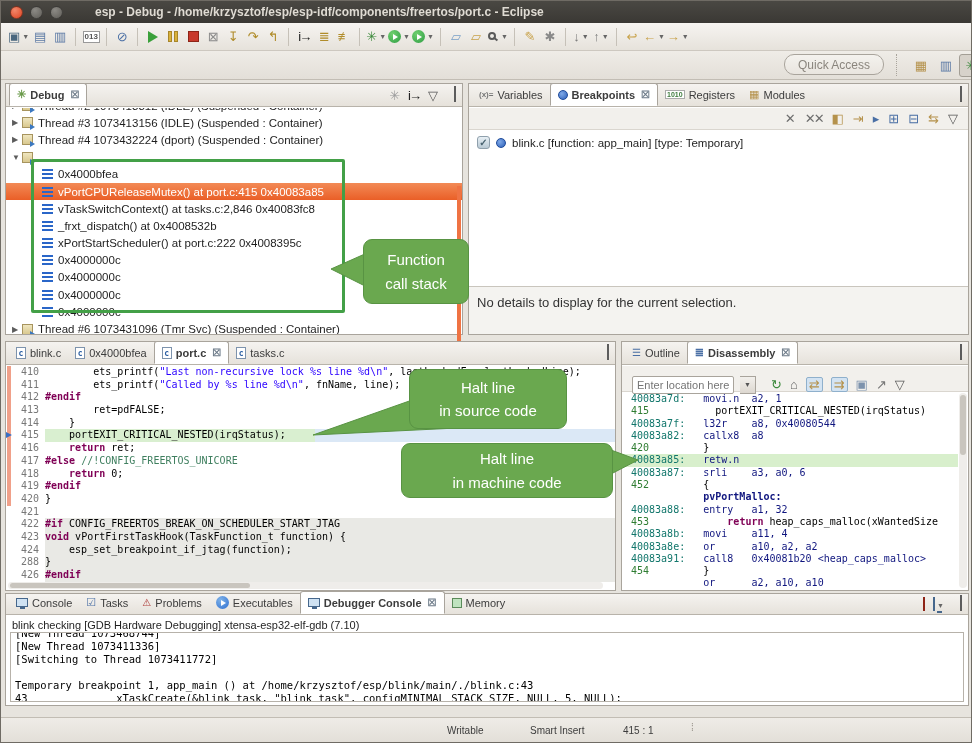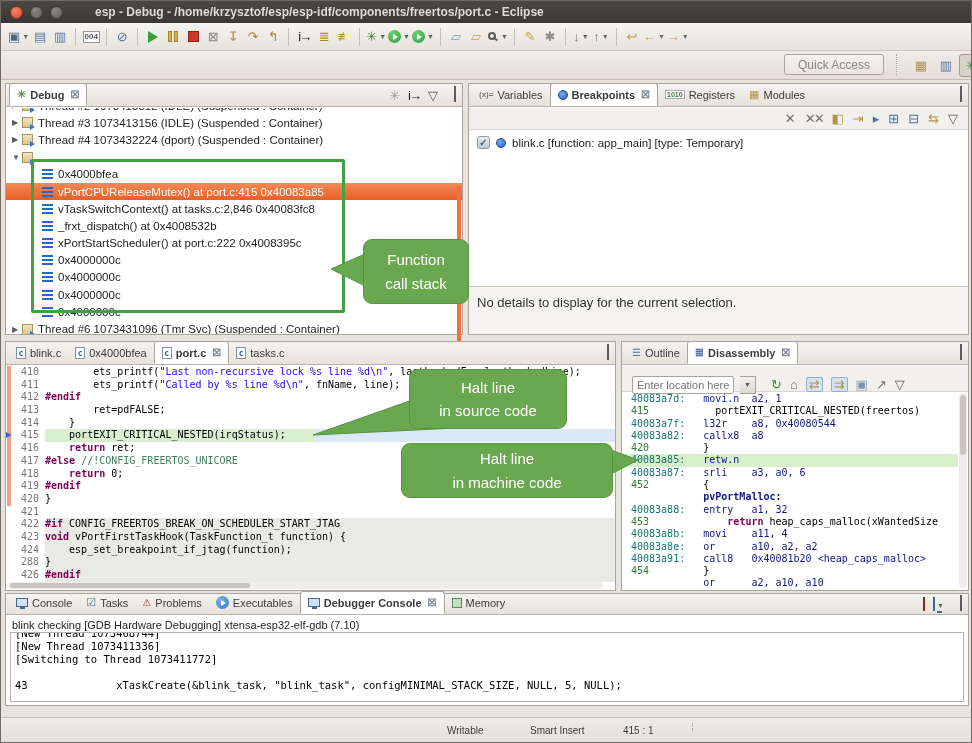--- a/index.html
+++ b/index.html
@@ -14,21 +14,21 @@
   .title-text{color:#dfdbd3;font-size:12px;font-weight:bold;margin-left:32px;white-space:nowrap;}
 
   
   .toolbar{position:absolute;left:0;top:22px;width:100%;height:28px;background:linear-gradient(#f6f4f1,#e6e2db);border-bottom:1px solid #cdc8c0;display:flex;align-items:center;padding-left:6px;}
   .tb-sep{width:1px;height:18px;background:#c6c1b8;margin:0 5px;}
   .tb-btn{display:inline-flex;align-items:center;justify-content:center;min-width:20px;height:22px;padding:0 1px;border-radius:3px;cursor:default;}
   .tb-glyph{font-size:13px;line-height:1;}
   .tb-glyph.txt{font-size:8px;font-weight:bold;border:1px solid #999;padding:1px 1px;background:#fff;}
   .dd{font-size:7px;color:#666;margin-left:2px;}
   .quickrow{position:absolute;left:0;top:50px;width:100%;height:29px;background:linear-gradient(#efece7,#e3dfd8);border-bottom:1px solid #c2bdb4;}
-  .quick-access{position:absolute;left:783px;top:3px;width:100px;height:21px;border:1px solid #a9a49c;border-radius:3px;color:#8a857d;font-size:12px;display:flex;align-items:center;justify-content:center;background:linear-gradient(#f4f2ee,#e9e5df);}
+  .quick-access{position:absolute;left:783px;top:3px;width:100px;height:21px;border:1px solid #a9a49c;border-radius:10px;color:#8a857d;font-size:12px;display:flex;align-items:center;justify-content:center;background:linear-gradient(#f4f2ee,#e9e5df);}
   .qa-sep{position:absolute;left:895px;top:3px;height:22px;border-left:1px dotted #a9a49c;}
   .persp{position:absolute;top:3px;width:24px;height:23px;display:flex;align-items:center;justify-content:center;border-radius:3px;font-size:13px;}
   .persp.active{background:#d7d2ca;border:1px solid #a39e95;}
 
   
   .panel{position:absolute;background:#fff;border:1px solid #a9a49c;}
   .tabbar{position:absolute;left:0;top:0;width:100%;height:23px;background:linear-gradient(#f5f3f0,#e6e2db);border-bottom:1px solid #b8b3aa;display:flex;align-items:flex-end;padding-left:3px;}
   .tab{display:inline-flex;align-items:center;height:23px;padding:0 7px;font-size:11px;color:#3c3c3c;white-space:nowrap;gap:4px;}
   .tab.active{background:#fff;border:1px solid #a9a49c;border-bottom:1px solid #fff;border-radius:3px 3px 0 0;font-weight:bold;}
   .tabx{font-size:10px;color:#6c7a88;margin-left:2px;}
@@ -135,21 +135,21 @@
         <span class="dd">▼</span>
       </span>
       <span class="tb-btn">
         <span class="tb-glyph" style="color: rgb(91, 121, 165);">▤</span>
       </span>
       <span class="tb-btn">
         <span class="tb-glyph" style="color: rgb(91, 121, 165);">▥</span>
       </span>
       <span class="tb-sep"></span>
       <span class="tb-btn">
-        <span class="tb-glyph txt" style="color: rgb(85, 85, 85);">004</span>
+        <span class="tb-glyph txt" style="color: rgb(85, 85, 85);">013</span>
       </span>
       <span class="tb-sep"></span>
       <span class="tb-btn">
         <span class="tb-glyph" style="color: rgb(74, 111, 165);">⊘</span>
       </span>
       <span class="tb-sep"></span>
       <span class="tb-btn">
         <span class="gi gi-play"></span>
       </span>
       <span class="tb-btn">
@@ -443,21 +443,21 @@
           <span class="vi"><span class="tb-glyph" style="color: rgb(102, 102, 102);">⌂</span></span>
           <span class="vi pressed"><span class="tb-glyph" style="color: rgb(181, 146, 76);">⇄</span></span>
           <span class="vi pressed"><span class="tb-glyph" style="color: rgb(181, 146, 76);">⇉</span></span>
           <span class="vi"><span class="tb-glyph" style="color: rgb(125, 147, 173);">▣</span></span>
           <span class="vi"><span class="tb-glyph" style="color: rgb(119, 119, 119);">↗</span></span>
           <span class="vi"><span class="tb-glyph" style="color: rgb(85, 85, 85);">▽</span></span>
         </span>
     </div>
     <div class="dcode" id="disasm-code">
         <div class="dl"><span class="sx-addr">40083a7d:</span><span class="sx-mn">   movi.n  a2, 1</span></div>
-        <div class="dl"><span class="sx-lnum">415</span><span class="sx-pl">           portEXIT_CRITICAL_NESTED(freertos)</span></div>
+        <div class="dl"><span class="sx-lnum">415</span><span class="sx-pl">           portEXIT_CRITICAL_NESTED(irqStatus)</span></div>
         <div class="dl"><span class="sx-addr">40083a7f:</span><span class="sx-mn">   l32r    a8, 0x40080544</span></div>
         <div class="dl"><span class="sx-addr">40083a82:</span><span class="sx-mn">   callx8  a8</span></div>
         <div class="dl"><span class="sx-lnum">420</span><span class="sx-pl">         }</span></div>
         <div class="dl hl"><span class="exec-arrow" style="left: 0px; top: 3px; border-left-color: rgb(46, 139, 87);"></span><span class="sx-addr">40083a85:</span><span class="sx-mn">   retw.n</span></div>
         <div class="dl"><span class="sx-addr">40083a87:</span><span class="sx-mn">   srli    a3, a0, 6</span></div>
         <div class="dl"><span class="sx-lnum">452</span><span class="sx-pl">         {</span></div>
         <div class="dl"><span class="sx-lbl">            pvPortMalloc:</span></div>
         <div class="dl"><span class="sx-addr">40083a88:</span><span class="sx-mn">   entry   a1, 32</span></div>
         <div class="dl"><span class="sx-lnum">453</span><span class="sx-pl">             </span><span class="sx-kw">return</span><span class="sx-pl"> heap_caps_malloc(xWantedSize</span></div>
         <div class="dl"><span class="sx-addr">40083a8b:</span><span class="sx-mn">   movi    a11, 4</span></div>
@@ -504,20 +504,21 @@
           <span class="vi"><span class="gi gi-min"></span></span>
           <span class="vi"><span class="gi gi-max"></span></span>
         </div>
       </div>
     <div class="con-header">blink checking [GDB Hardware Debugging] xtensa-esp32-elf-gdb (7.10)</div>
     <div class="con-out" id="console-out">
         <div class="ol" style="margin-top: -6px;">[New Thread 1073468744]</div>
         <div class="ol">[New Thread 1073411336]</div>
         <div class="ol">[Switching to Thread 1073411772]</div>
         <div class="ol"></div>
+        <div class="ol">Temporary breakpoint 1, app_main () at /home/krzysztof/esp/blink/main/./blink.c:43</div>
         <div class="ol">43              xTaskCreate(&amp;blink_task, "blink_task", configMINIMAL_STACK_SIZE, NULL, 5, NULL);</div>
       </div>
   </div>
 
   <div class="statusbar">
     <span style="left:446px">Writable</span>
     <span style="left:529px">Smart Insert</span>
     <span style="left:622px">415 : 1</span>
     <span style="left:690px;color:#9a958d;top:4px">⁞</span>
   </div>

